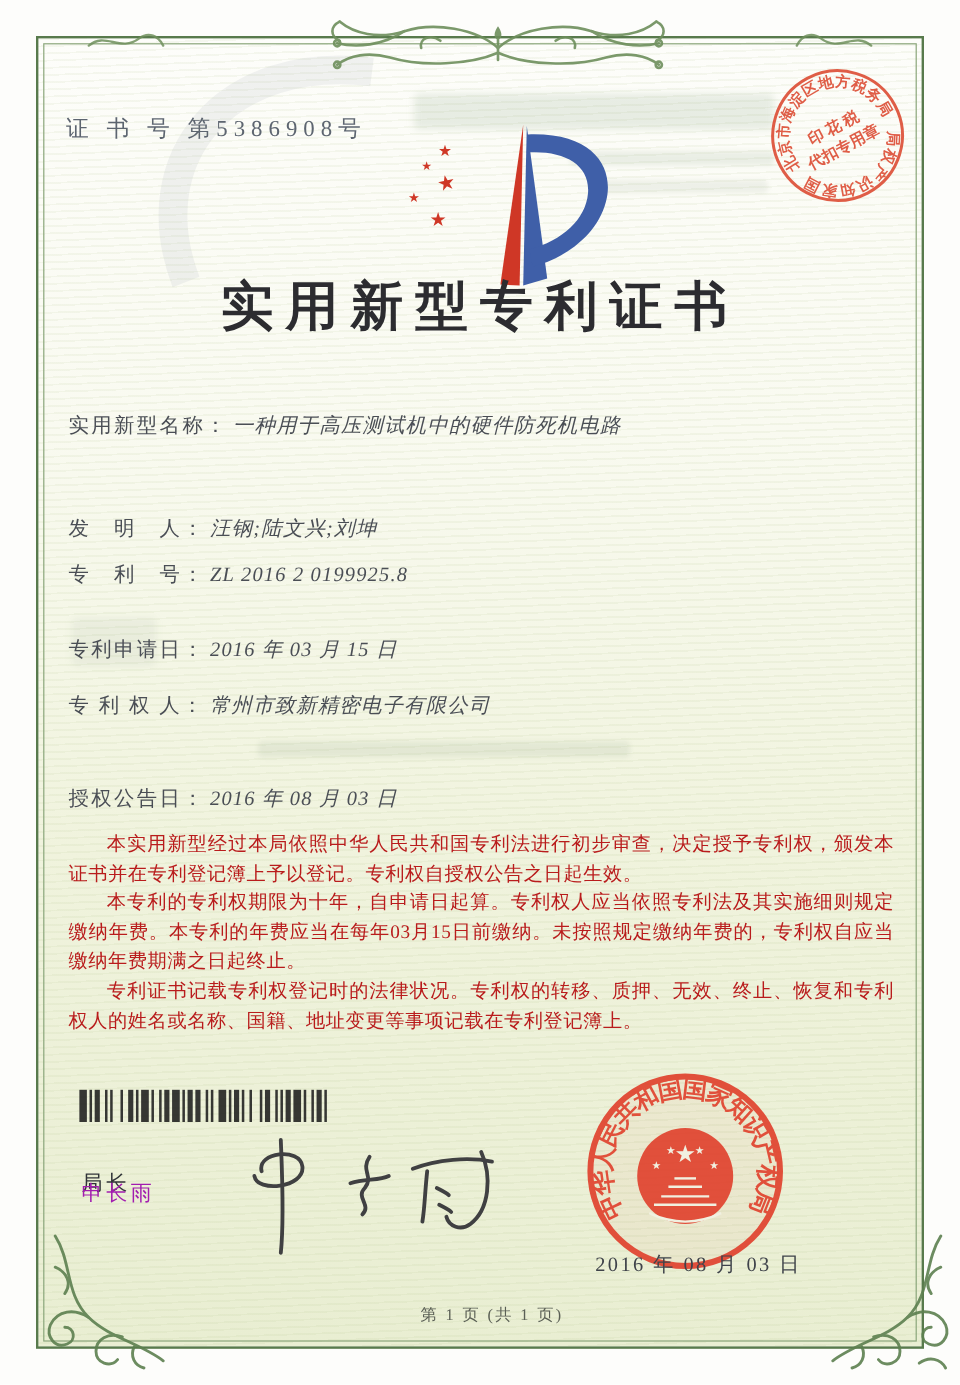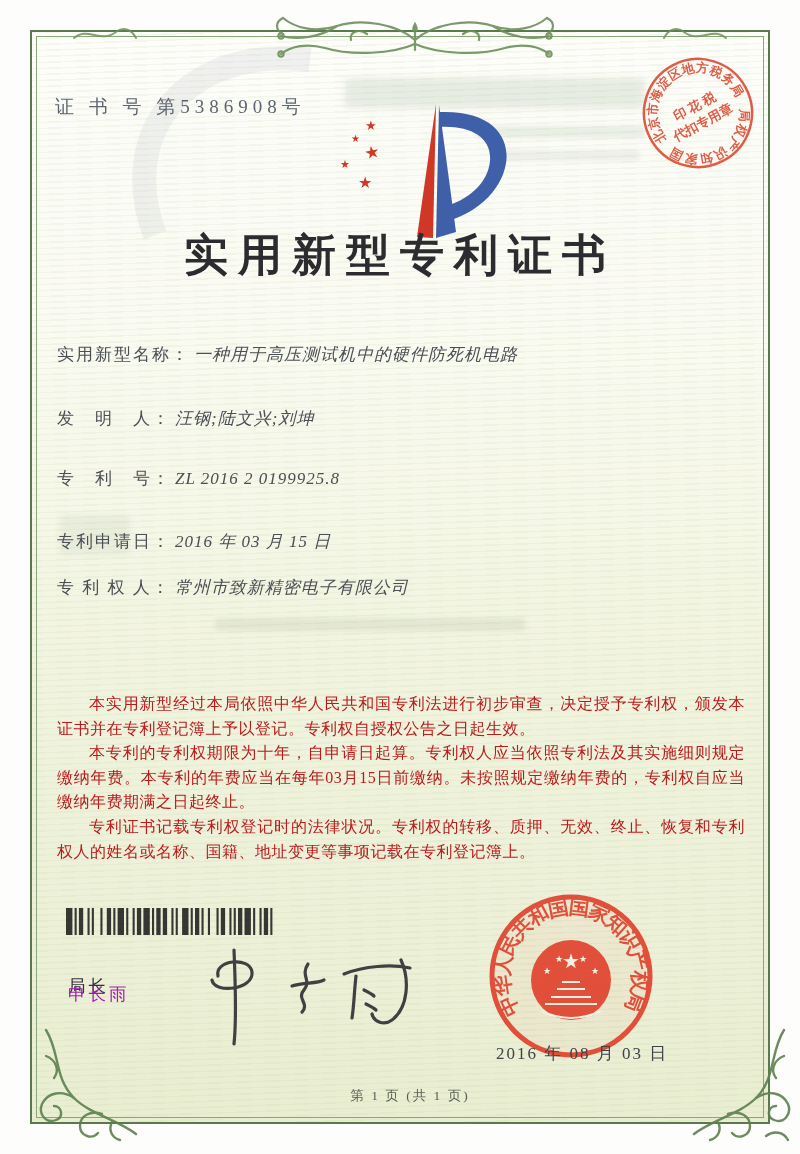--- a/index.html
+++ b/index.html
@@ -133,31 +133,34 @@
       <text x="340" y="168" font-size="11">★</text>
       <text x="358" y="188" font-size="16">★</text>
     </g>
   </svg>
 
   <div class="abs" id="title">实用新型专利证书</div>
 
   <div class="abs field" style="top:343px;">
     <span class="lab">实用新型名称：</span><span class="val">一种用于高压测试机中的硬件防死机电路</span>
   </div>
-  <div class="abs field" style="top:407px;">
+  <div class="abs field" style="top:429px;">
     <span class="lab">发　明　人：</span><span class="val">汪钢;陆文兴;刘坤</span>
   </div>
   <div class="abs field" style="top:467px;">
     <span class="lab">专　利　号：</span><span class="val">ZL 2016 2 0199925.8</span>
   </div>
   <div class="abs field" style="top:530px;text-align:center;">
     <span class="lab">专利申请日：</span><span class="val">2016 年 03 月 15 日</span>
   </div>
   <div class="abs field" style="top:576px;">
     <span class="lab">专 利 权 人：</span><span class="val">常州市致新精密电子有限公司</span>
+  </div>
+  <div class="abs field" style="top:654px;">
+    <span class="lab">授权公告日：</span><span class="val">2016 年 08 月 03 日</span>
   </div>
 
   <div class="abs" id="paragraphs">
     <p>本实用新型经过本局依照中华人民共和国专利法进行初步审查，决定授予专利权，颁发本证书并在专利登记簿上予以登记。专利权自授权公告之日起生效。</p>
     <p>本专利的专利权期限为十年，自申请日起算。专利权人应当依照专利法及其实施细则规定缴纳年费。本专利的年费应当在每年03月15日前缴纳。未按照规定缴纳年费的，专利权自应当缴纳年费期满之日起终止。</p>
     <p>专利证书记载专利权登记时的法律状况。专利权的转移、质押、无效、终止、恢复和专利权人的姓名或名称、国籍、地址变更等事项记载在专利登记簿上。</p>
   </div>
 
   <svg class="abs" id="barcode-svg" style="left:66px;top:908px;" width="232" height="27">
       <rect x="0.0" y="0" width="6.4" height="27" fill="#1c1c1c" opacity="0.88"></rect>

